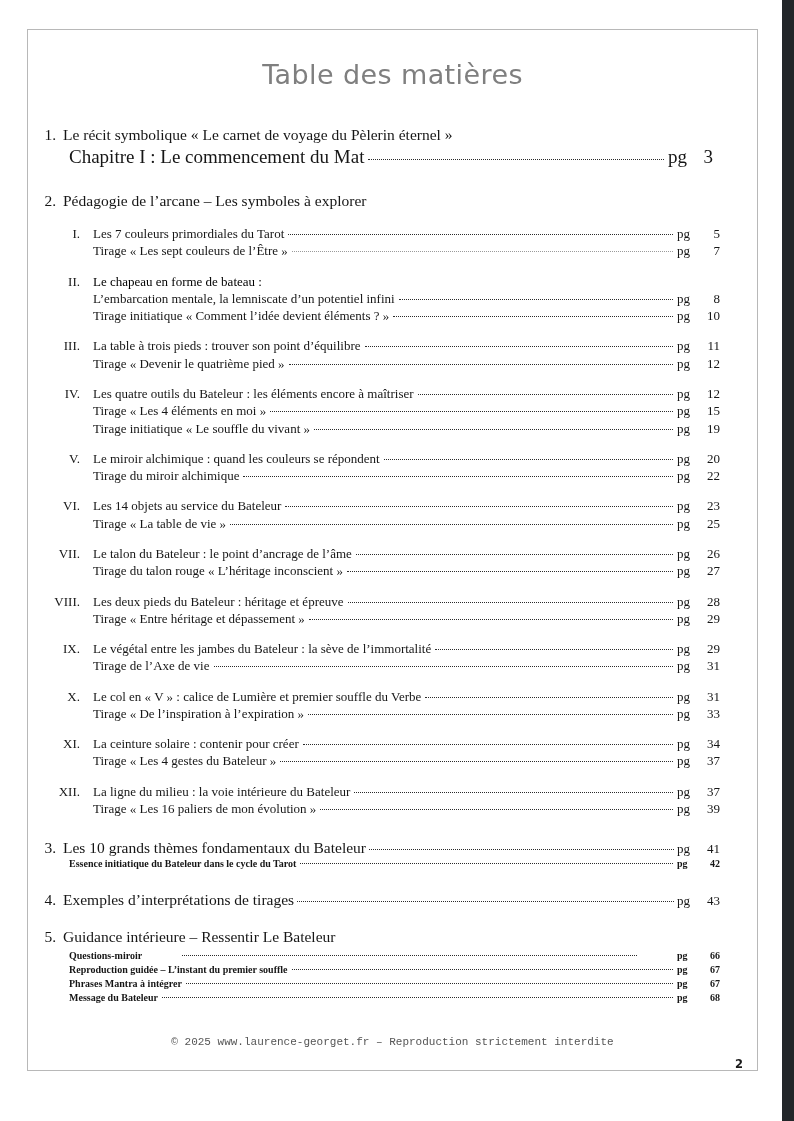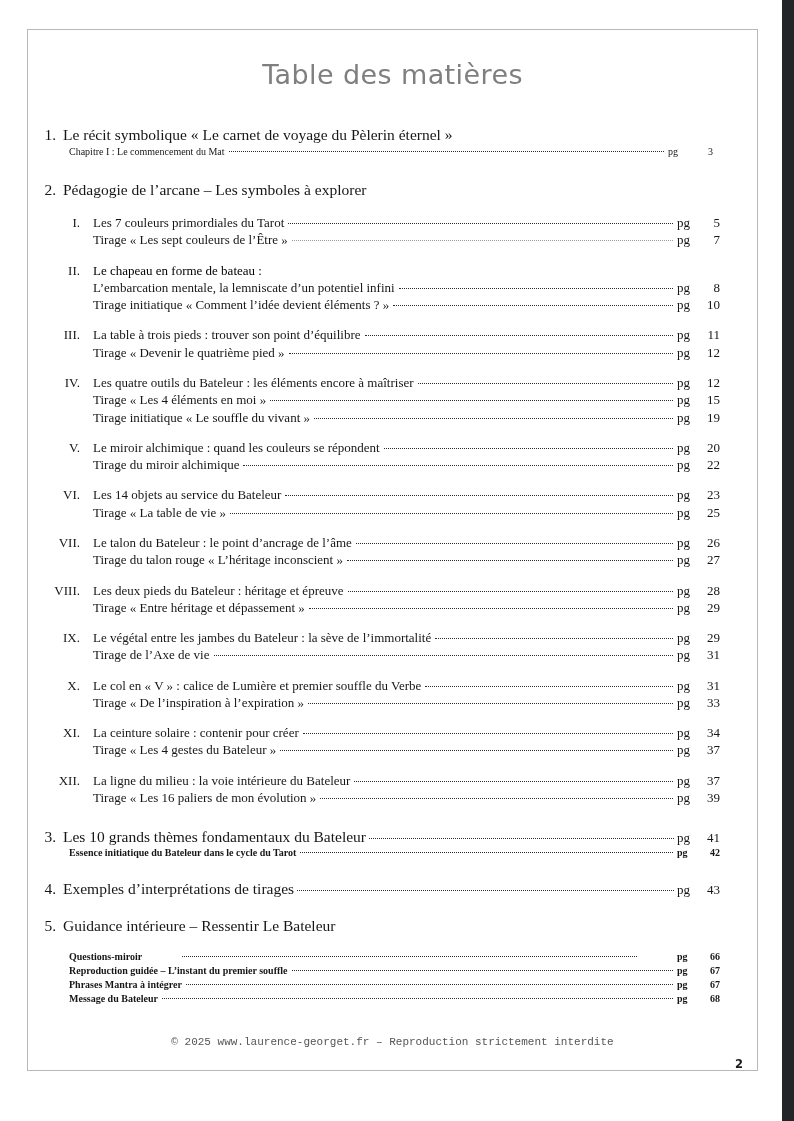--- a/index.html
+++ b/index.html
@@ -91,21 +91,21 @@
   .row .dots.faint { border-bottom-color: #9a9a9a; }
   .row .pg {
     flex: none;
     display: flex;
   }
   .row .pg .pgword { width: 21px; }
   .row .pg .pgnum  { width: 22px; text-align: right; }
 
   
   .s1-sub {
-    font-size: 10px;
+    font-size: 19px;
     padding-left: 41px;
     padding-right: 44px;
     margin-top: 2px;
   }
   .s1-sub .pg .pgword { width: 23px; }
 
   
   .roman-list {
     margin-top: 15px;
   }
@@ -531,21 +531,21 @@
           <span class="pgnum">43</span>
         </span>
       </div>
     </div>
 
     <div class="sec-block" style="margin-top:19px;">
       <div class="sec-head">
         <span class="sec-num">5.</span>
         <span class="sec-title">Guidance intérieure – Ressentir Le Bateleur</span>
       </div>
-      <div class="row sec-sub-row" style="margin-top:15px;gap:36px;">
+      <div class="row sec-sub-row" style="margin-top:3px;gap:36px;">
         <span class="lbl">Questions-miroir</span>
         <span class="dots"></span>
         <span class="pg">
           <span class="pgword">pg</span>
           <span class="pgnum">66</span>
         </span>
       </div>
       <div class="row sec-sub-row">
         <span class="lbl">Reproduction guidée – L’instant du premier souffle</span>
         <span class="dots"></span>

